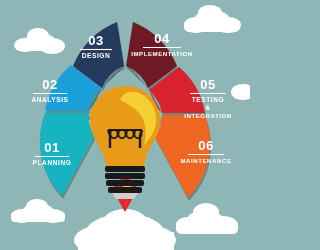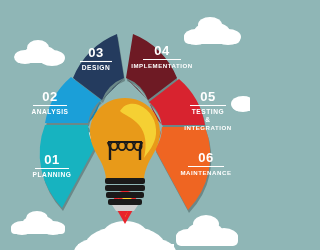--- a/index.html
+++ b/index.html
@@ -2,21 +2,21 @@
 <html><head>
 <meta charset="utf-8">
 <style>
   html,body{margin:0;padding:0;}
   body{
     width:250px;height:250px;overflow:hidden;
     background:#8fb6b6;
     font-family:"Liberation Sans", sans-serif;
     position:relative;
   }
-  #stage{position:absolute;inset:0;width:250px;height:233px;margin-top:12px;}
+  #stage{position:absolute;inset:0;width:250px;height:233px;}
   svg#art{display:block;width:250px;height:250px;}
 
   .seg-num{
     font-family:"Liberation Sans", sans-serif;
     font-weight:700;
     font-size:13px;
     fill:#ffffff;
     text-anchor:middle;
     letter-spacing:0.5px;
   }

